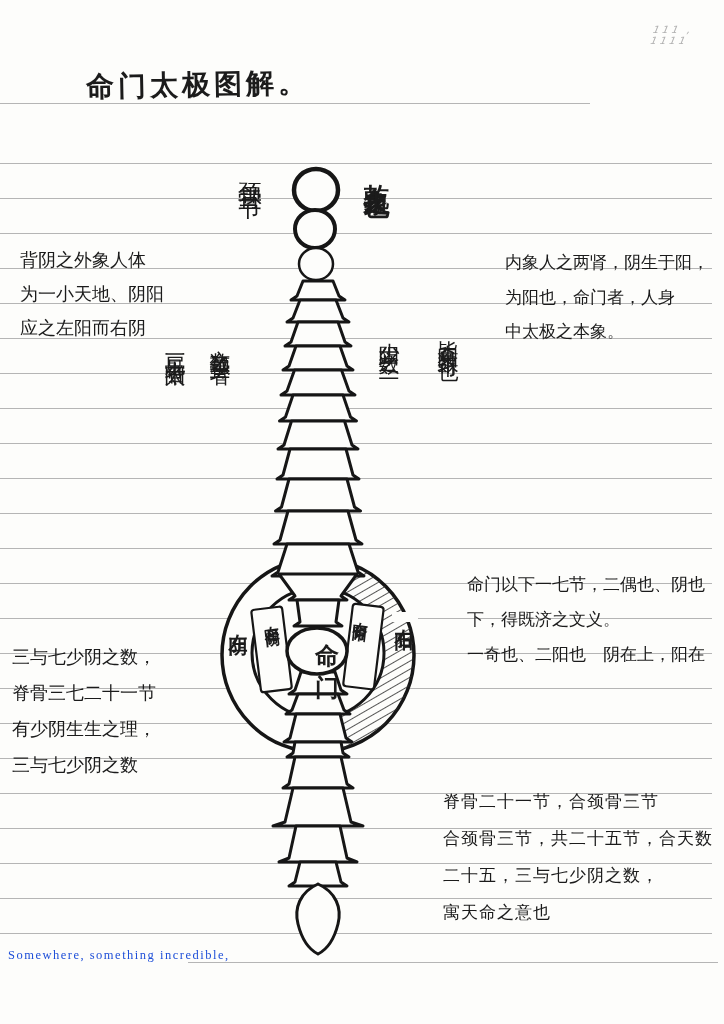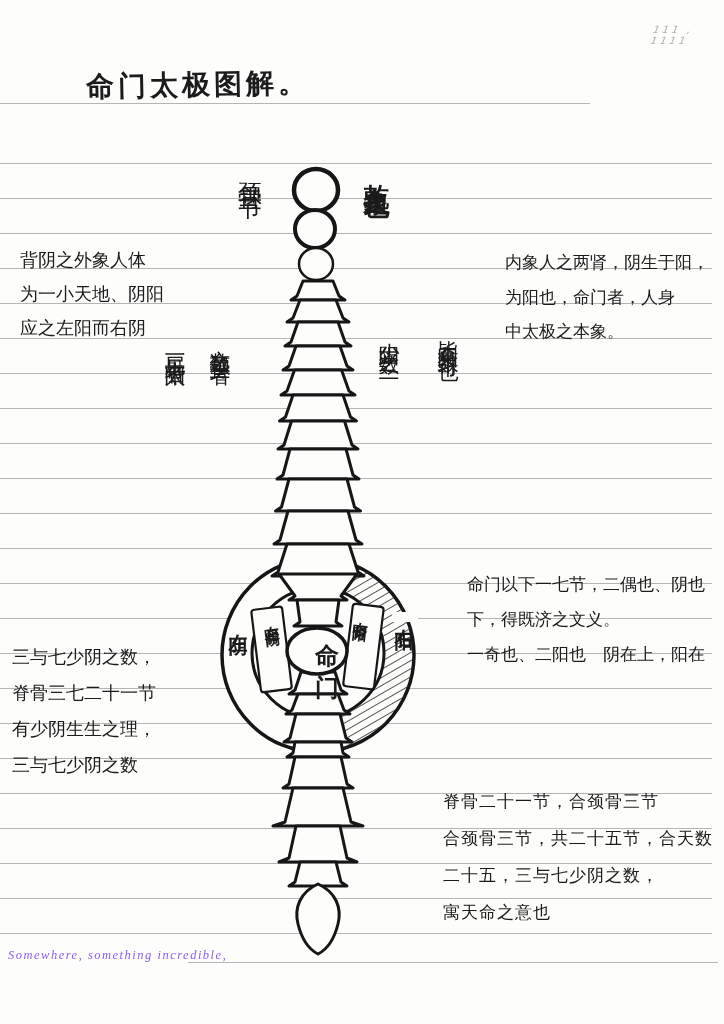--- a/index.html
+++ b/index.html
@@ -36,21 +36,21 @@
   .l-mingmen{position:absolute;left:295px;top:640px;width:44px;text-align:right;
     font-size:24px;font-weight:700;z-index:3;}
   .l-leftyin{left:226px;top:619px;font-size:19px;letter-spacing:3px;}
   .l-rightyang{left:392px;top:612px;font-size:19px;letter-spacing:3px;
     background:#fdfdfb;padding:2px 0;}
   .l-leftkid{left:260px;top:614px;font-size:15px;letter-spacing:3px;transform:rotate(-7deg);}
   .l-rightkid{left:352px;top:610px;font-size:15px;letter-spacing:3px;transform:rotate(7deg);}
   .corner{position:absolute;left:652px;top:24px;font-size:10px;color:#b0b0b0;
     letter-spacing:3px;font-style:italic;transform:skewX(-12deg);}
   .footer{position:absolute;left:8px;top:948px;font-family:"Liberation Serif",serif;
-    font-size:12.5px;color:#8b5cf6;letter-spacing:1.5px;font-style:italic;}
+    font-size:12.5px;color:#1d4ed8;letter-spacing:1.5px;}
   svg.diagram{position:absolute;left:0;top:0;z-index:2;pointer-events:none;}
   .textlayer{position:relative;z-index:1;}
 </style>
 </head>
 <body>
 
 <div class="page">
 
   <div id="rules">
       <div class="rule" style="top: 103px; left: 0px; width: 590px;"></div>

